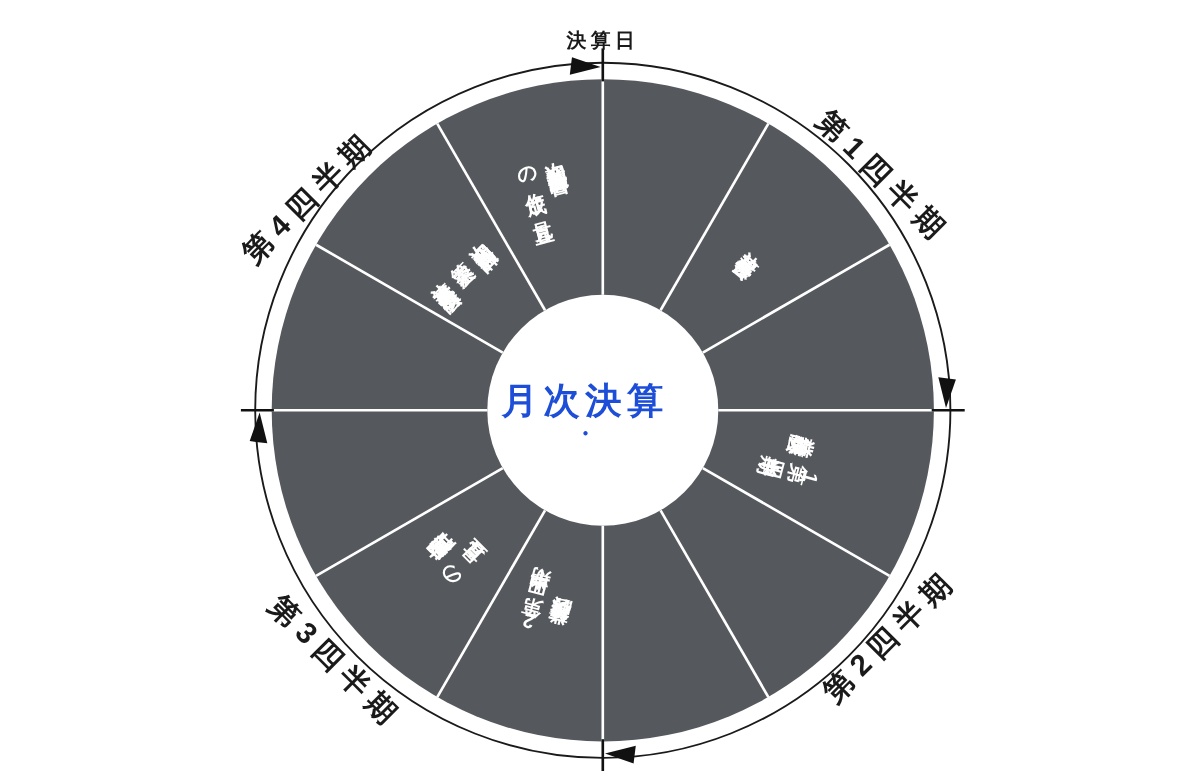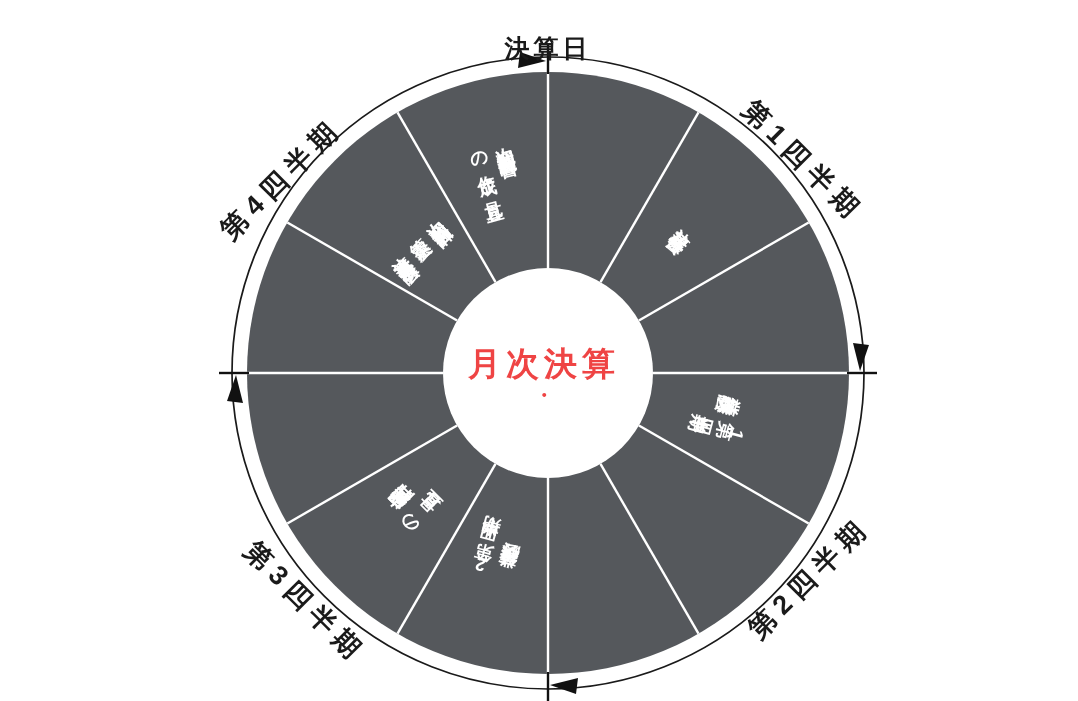--- a/index.html
+++ b/index.html
@@ -7,33 +7,33 @@
     position:relative;width:1078px;height:701px;background:#fff;overflow:hidden;
     font-family:"Liberation Sans","DejaVu Sans",sans-serif;
   }
   .stage svg{position:absolute;left:0;top:0;}
   
   .qlabel{
     position:absolute;white-space:nowrap;color:#1a1a1a;
     font-weight:bold;font-size:27px;letter-spacing:7px;
     transform:translate(-50%,-50%) rotate(var(--r,0deg));
   }
-  .qlabel.top{font-size:25px;letter-spacing:4px;margin-top:11px;}
+  .qlabel.top{font-size:18px;letter-spacing:4px;}
   
   .seg-label{
     position:absolute;writing-mode:vertical-rl;text-orientation:upright;
     color:#fff;font-weight:bold;font-size:18px;letter-spacing:2px;line-height:25px;
     white-space:nowrap;
     transform:translate(-50%,-50%) rotate(var(--r,0deg));
   }
   .seg-label .col{display:block;}
   
   .center-label{
-    position:absolute;left:544px;top:374px;transform:translate(-50%,-50%);
-    text-align:center;color:#ef4444;font-weight:bold;
+    position:absolute;left:532px;top:374px;transform:translate(-50%,-50%);
+    text-align:center;color:#1d4ed8;font-weight:bold;
   }
   .center-label .ln{font-size:33px;letter-spacing:5px;line-height:42px;white-space:nowrap;}
   .center-label .dot{font-size:20px;line-height:20px;}
 </style>
 </head>
 <body>
 
 <div class="stage">
 
   <svg width="1078" height="701" viewBox="0 0 1078 701">

